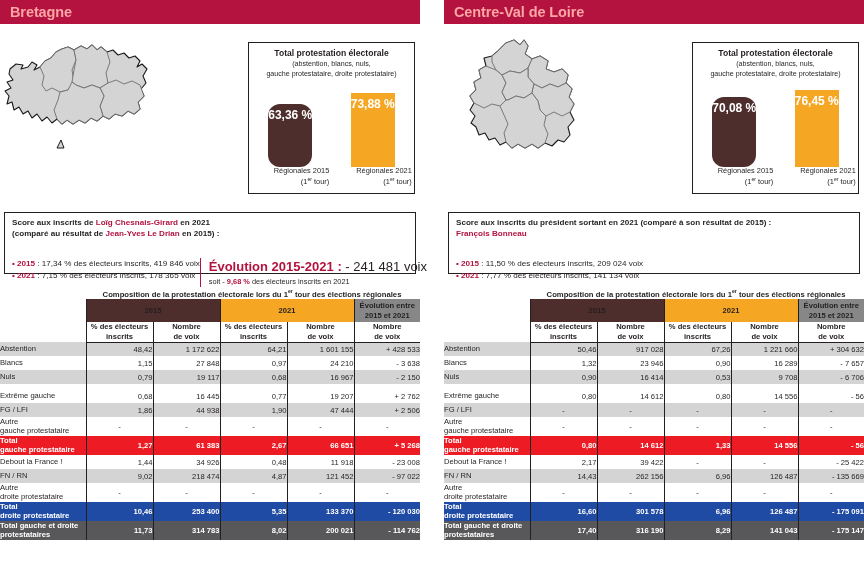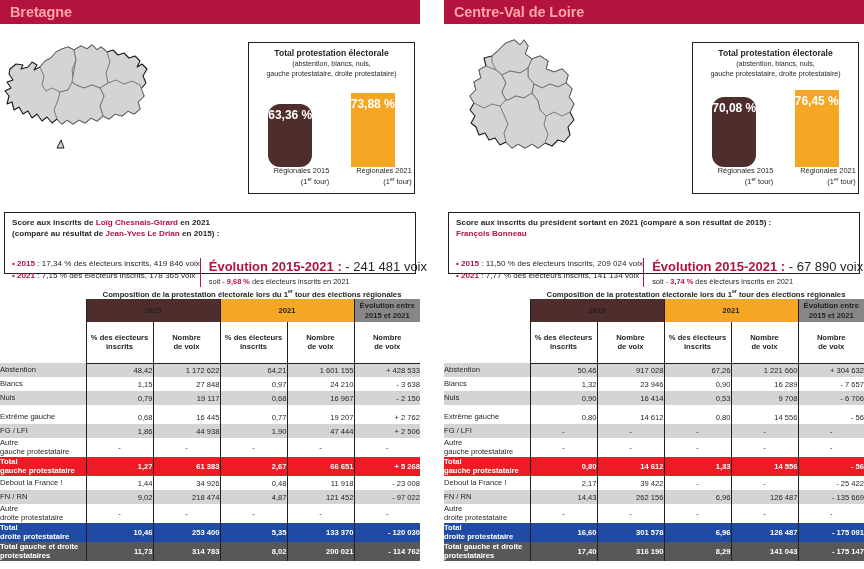--- a/index.html
+++ b/index.html
@@ -158,21 +158,21 @@
   .hdr-2021 {
     background: #f5a623; color: #ffffff; text-align: center;
     font-weight: bold; font-size: 9px; height: 23px;
   }
   .hdr-evo {
     background: #878787; color: #ffffff; text-align: center;
     font-weight: bold; font-size: 7.4px; line-height: 1.2; height: 23px;
   }
   .sub-hdr {
     text-align: center; font-weight: bold; font-size: 7.4px;
-    line-height: 1.25; height: 41px; background: #ffffff;
+    line-height: 1.25; height: 20px; background: #ffffff;
     border-bottom: 1.4px solid #231f20;
   }
   .vsep { border-left: 1px solid #231f20; }
   .vsep-strong { border-left: 1.4px solid #231f20; }
 
   td.rowlabel { text-align: left; padding-left: 3px; line-height: 1.18; }
   td.val { text-align: right; padding-right: 6px; }
   tr.r { height: 14px; }
   tr.r2 { height: 19px; margin-top: 36px; }
   tr.shade td { background: #d4d4d4; }
@@ -503,28 +503,20 @@
         <div class="score-left wide">
           <div class="score-line">
             <span class="bullet">•</span>
             <span class="yr">2015</span><span> : 11,50 % des électeurs inscrits, 209 024 voix</span>
           </div>
           <div class="score-line">
             <span class="bullet">•</span>
             <span class="yr">2021</span><span> : 7,77 % des électeurs inscrits, 141 134 voix</span>
           </div>
         </div>
-        <div class="score-right">
-          <div class="l1">
-            <span>Évolution 2015-2021 : </span><span class="plain">- 67 890 voix</span>
-          </div>
-          <div class="l2">
-            <span>soit - </span><span class="hi">3,74 %</span><span> des électeurs inscrits en 2021</span>
-          </div>
-        </div>
       </div>
     </div>
 
     <div class="table-cap">
       <span>Composition de la protestation électorale lors du 1</span><sup>er</sup><span> tour des élections régionales</span>
     </div>
 
     <table class="comp">
       <colgroup>
           <col class="c-lab">

